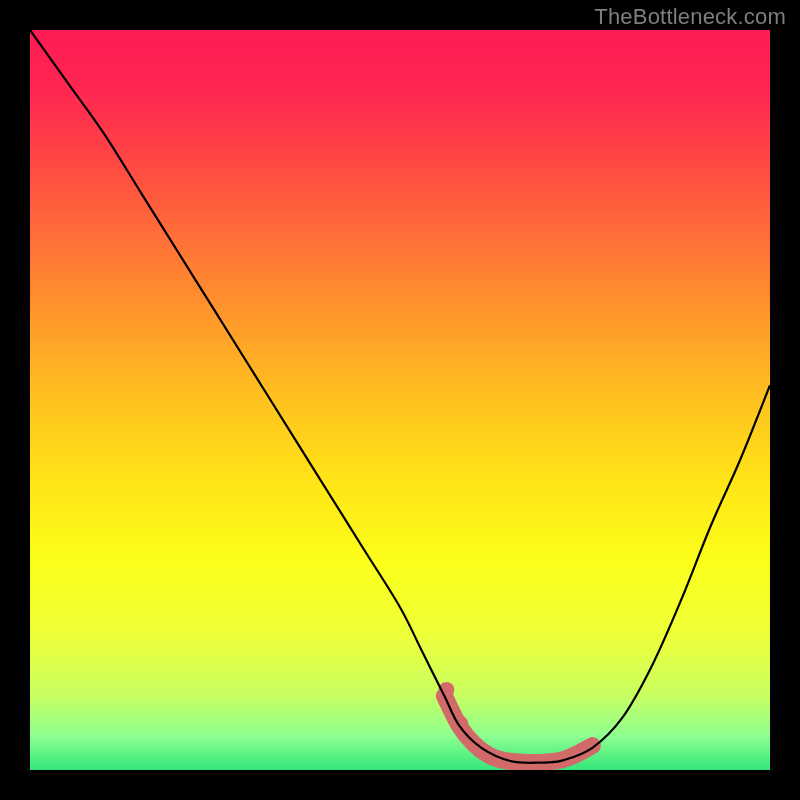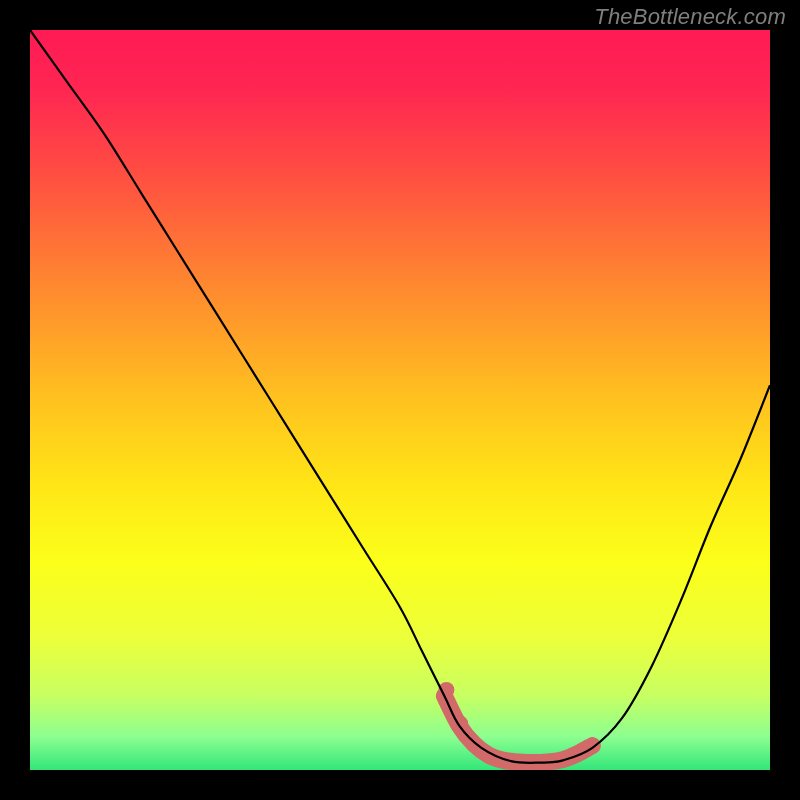--- a/index.html
+++ b/index.html
@@ -19,21 +19,20 @@
   }
   .watermark {
     position: absolute;
     top: 4px;
     right: 14px;
     color: #7e7e7e;
     font-size: 22px;
     font-weight: 500;
     letter-spacing: 0.2px;
     z-index: 5;
-    font-style: italic;
   }
   .plot {
     position: absolute;
     left: 30px;
     top: 30px;
     width: 740px;
     height: 740px;
     overflow: hidden;
   }
   .plot svg {

